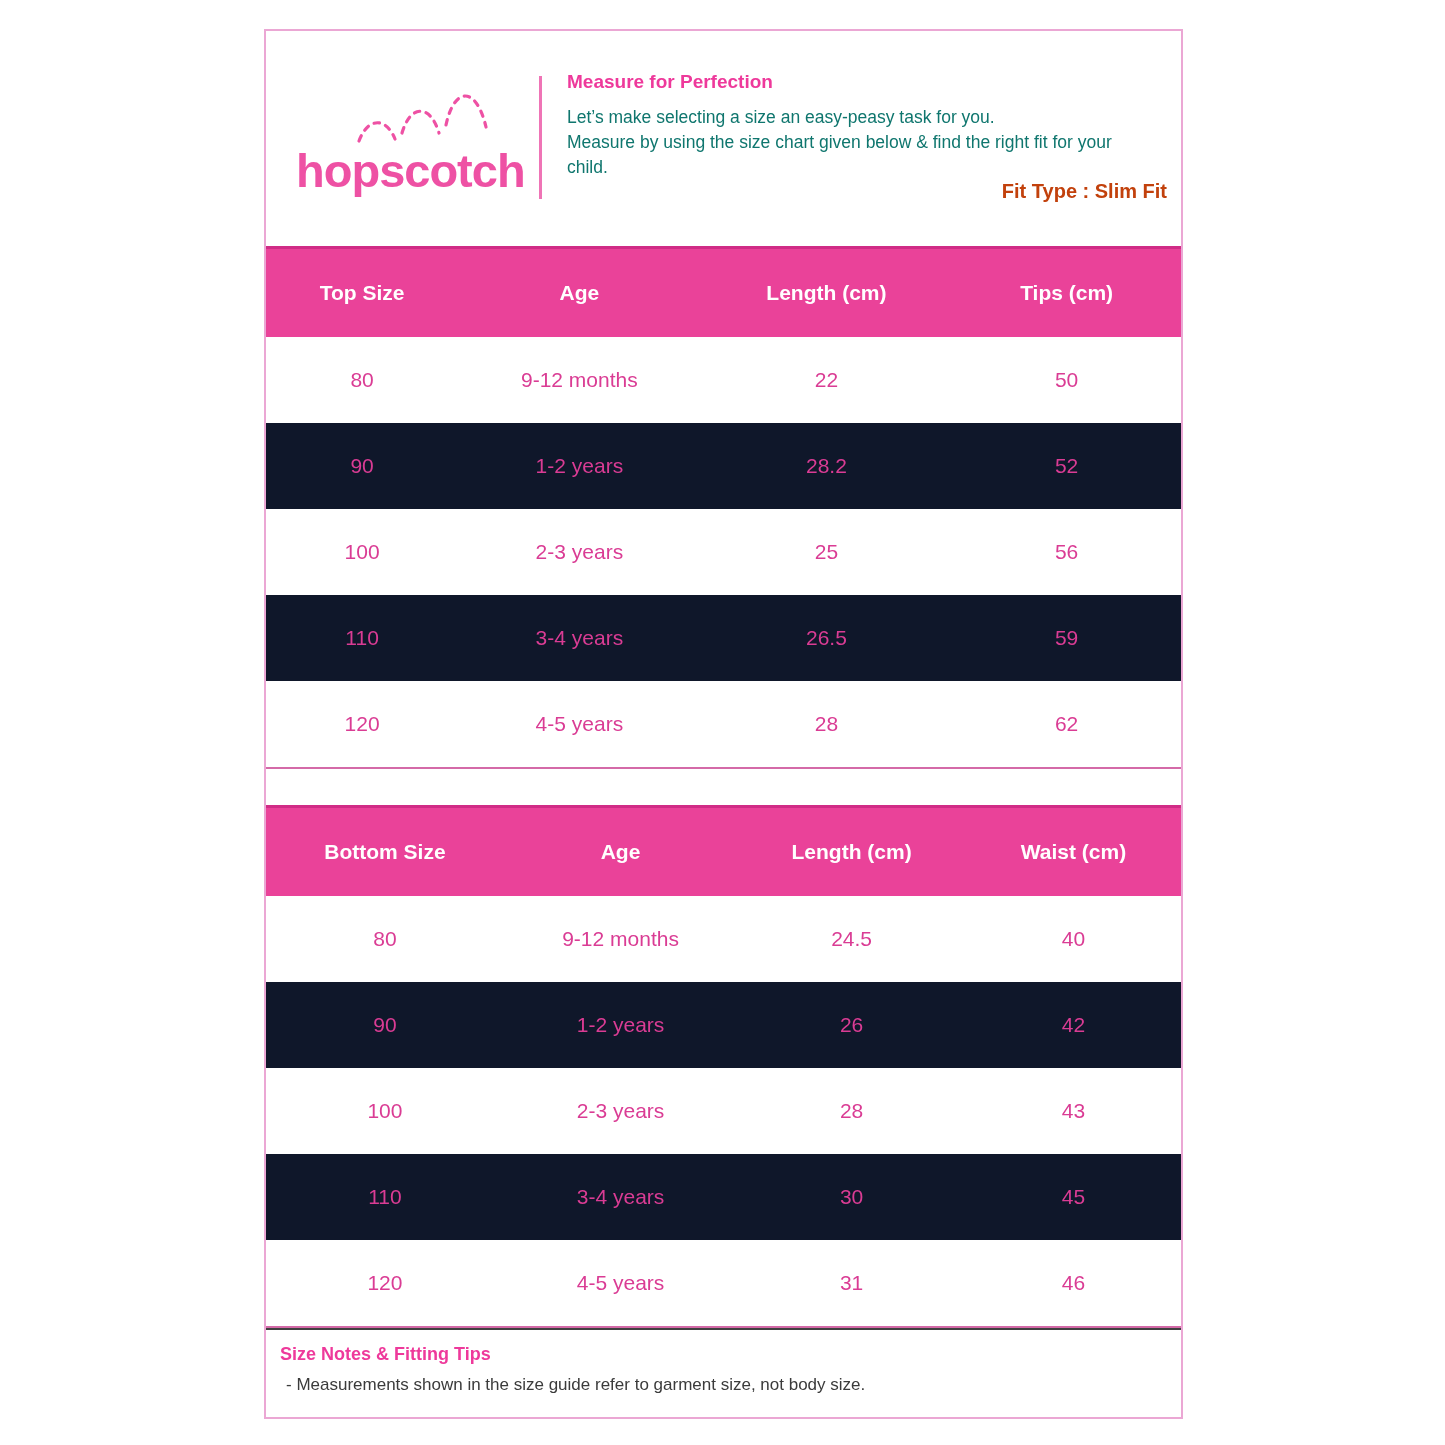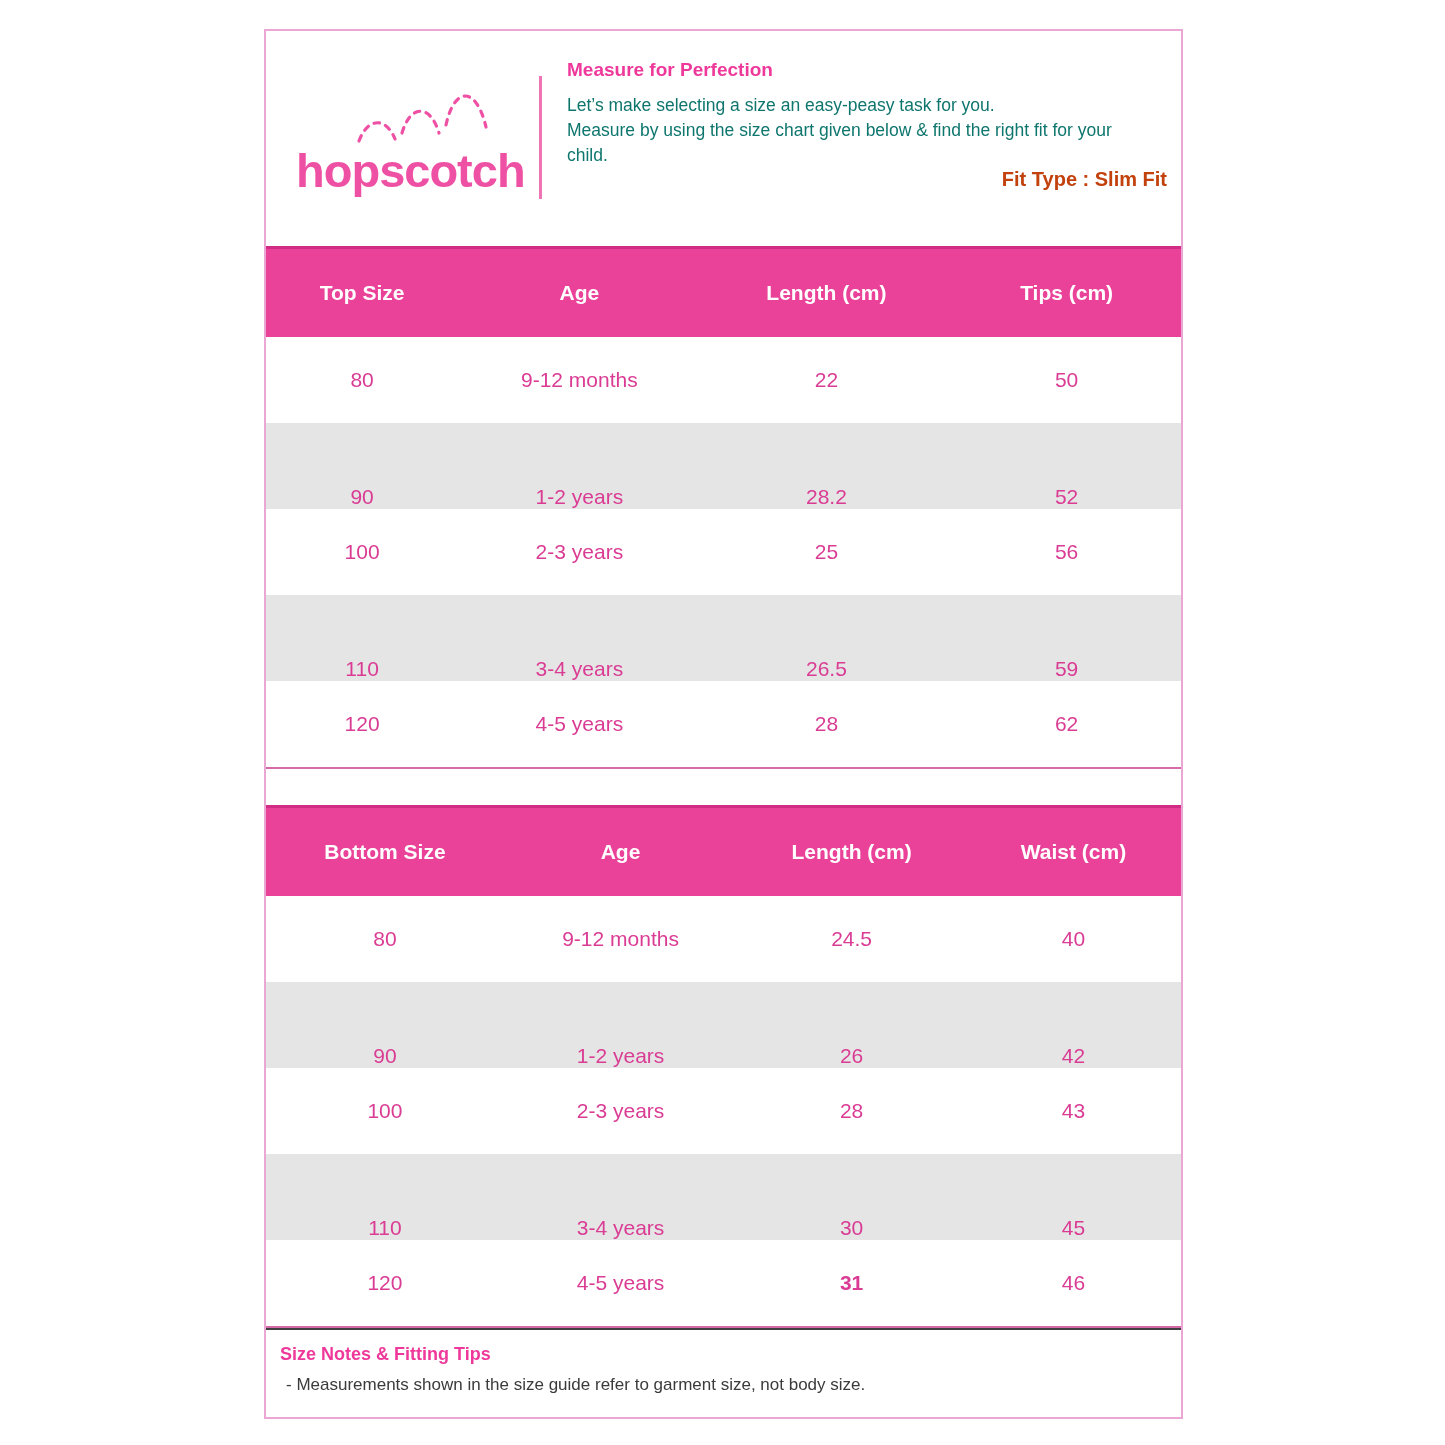--- a/index.html
+++ b/index.html
@@ -6,31 +6,31 @@
   .canvas{position:relative;width:1445px;height:1445px;background:#ffffff;overflow:hidden;
           font-family:"Liberation Sans",sans-serif;}
   .card{position:absolute;left:264px;top:29px;width:919px;height:1390px;background:#ffffff;
         border:2px solid #eba7d4;box-sizing:border-box;}
 
   
   .header-area{position:relative;height:215px;}
   .logo{position:absolute;left:30px;top:42px;}
   .logo text{font-family:"Liberation Sans",sans-serif;}
   .v-divider{position:absolute;left:273px;top:45px;width:3px;height:123px;background:#ef74b6;}
-  .header-text{position:absolute;left:301px;top:28px;width:600px;}
+  .header-text{position:absolute;left:301px;top:40px;width:600px;}
   .h-title{font-size:19px;font-weight:700;color:#ee399b;margin:0 0 12px 0;}
   .h-desc{font-size:17.5px;line-height:25px;color:#0f766e;margin:0;width:580px;}
   .fit-type{font-size:20px;font-weight:700;color:#c2410c;text-align:right;}
 
   
   .size-table{border-bottom:2px solid #d46aa8;}
   .t-head{display:flex;height:88px;align-items:center;background:#ea4299;border-top:3px solid #d02c86;}
   .th{color:#ffffff;font-weight:700;font-size:21px;text-align:center;}
   .t-row{display:flex;height:86px;align-items:center;background:#ffffff;}
-  .t-row.alt{background:#e5e5e5;align-items:flex-end;}
+  .t-row.alt{background:#0f172a;}
   .td{text-align:center;color:#da3c94;font-size:21px;}
 
   .table-gap{height:36px;background:#ffffff;}
 
   
   .footer{border-top:2px solid #404040;padding:14px 14px 0 14px;}
   .f-title{color:#ee399b;font-weight:700;font-size:18px;margin:0 0 10px 0;}
   .f-note{color:#3b3b3b;font-size:17px;margin:0;padding-left:6px;}
 </style>
 </head>
@@ -130,21 +130,21 @@
           </div>
           <div class="t-row alt">
             <div class="td" style="width: 26%;">110</div>
             <div class="td" style="width: 25.5%;">3-4 years</div>
             <div class="td" style="width: 25%;">30</div>
             <div class="td" style="width: 23.5%;">45</div>
           </div>
           <div class="t-row">
             <div class="td" style="width: 26%;">120</div>
             <div class="td" style="width: 25.5%;">4-5 years</div>
-            <div class="td" style="width: 25%; font-weight: bold;">31</div>
+            <div class="td" style="width: 25%;">31</div>
             <div class="td" style="width: 23.5%;">46</div>
           </div>
         </div>
     </div>
 
     <div class="footer">
       <h2 class="f-title">Size Notes &amp; Fitting Tips</h2>
       <p class="f-note">- Measurements shown in the size guide refer to garment size, not body size.</p>
     </div>
 

